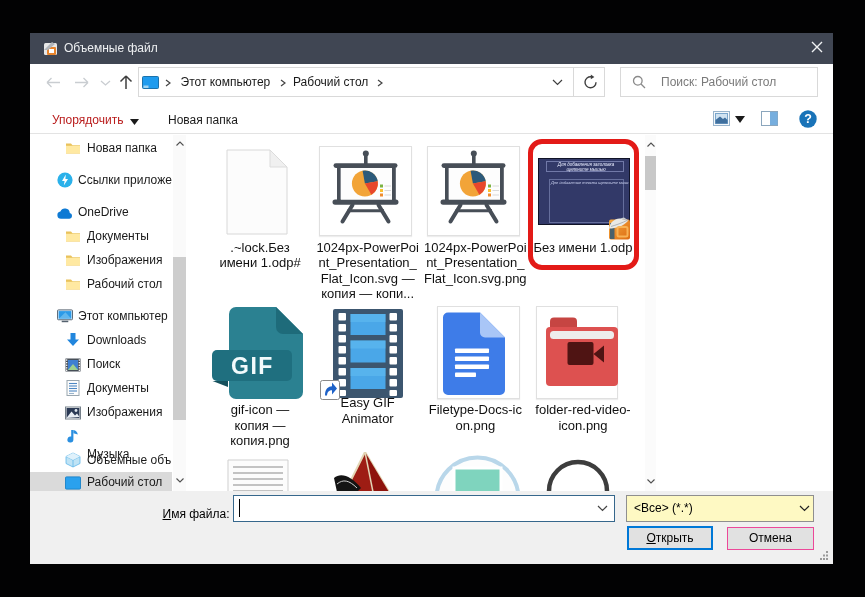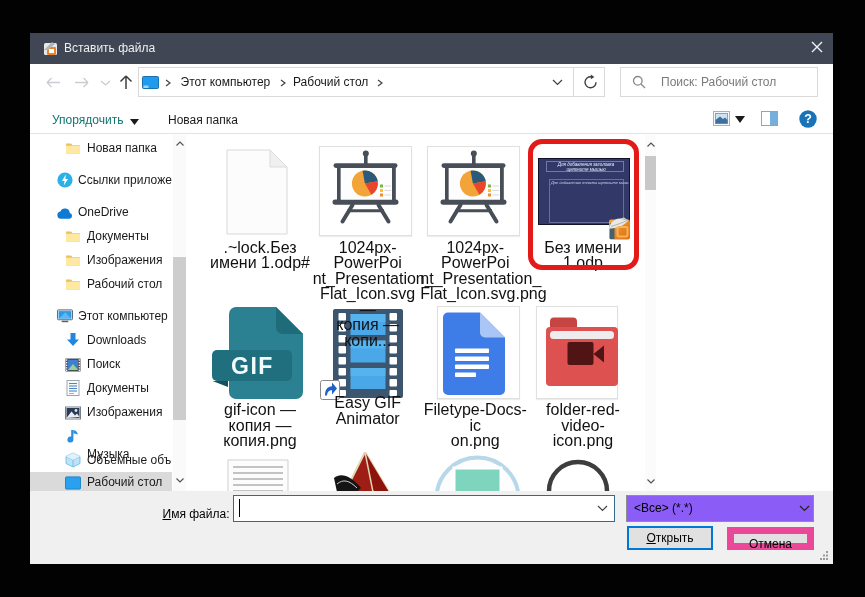--- a/index.html
+++ b/index.html
@@ -20,49 +20,49 @@
 .crumbtxt { font-size:12px; color:#1a1a1a; top:8px; }
 
 #toolbar { left:0; top:67px; width:803px; height:34px; background:#fff; border-bottom:1px solid #e3e3e3; }
 
 #content { left:0; top:102px; width:803px; height:356px; background:#fff; overflow:hidden; }
 
 .trow { position:absolute; height:20px; line-height:20px; font-size:12px; color:#1a1a1a; white-space:nowrap; }
 .trow span { display:inline-block; }
 .trow .ic { position:absolute; top:2px; width:16px; height:16px; }
 
-.lbl { position:absolute; width:110px; text-align:center; font-size:16px; line-height:15.5px; color:#111; }
+.lbl { position:absolute; width:110px; text-align:center; font-size:13px; line-height:15.5px; color:#111; }
 .frame { position:absolute; width:93px; height:90px; background:#fff; border:1px solid #e0e0e0; box-shadow:0 1px 1px rgba(0,0,0,0.07); }
 
 .sb { position:absolute; background:#f8f8f8; }
 .sbthumb { position:absolute; background:#cdcdcd; }
 
 #footer { left:0; top:458px; width:803px; height:73px; background:#f0f0f0; }
 #fname { left:132.5px; top:16px; font-size:12px; color:#000; }
 #finput { left:203px; top:3.5px; width:382px; height:27px; background:#fff; border:1px solid #36678c; }
-#ftype { left:596px; top:3.5px; width:188px; height:27px; background:#8b5cf6; border:1px solid #8f8f8f; font-size:12px; color:#000; line-height:25px; padding-left:7px; }
+#ftype { left:596px; top:3.5px; width:188px; height:27px; background:#fef9c3; border:1px solid #8f8f8f; font-size:12px; color:#000; line-height:25px; padding-left:7px; }
 .btn { position:absolute; font-size:12px; text-align:center; color:#000; background:#e1e1e1; }
 #btnopen { left:597px; top:35px; width:86px; height:24px; border:2px solid #0078d7; line-height:20px; }
-#btncancel { left:697px; top:36px; width:87px; height:23px; border:7px solid #ec4899; line-height:21px; }
+#btncancel { left:697px; top:36px; width:87px; height:23px; border:1px solid #ec4899; line-height:21px; }
 svg { display:block; }
 .u { text-decoration:underline; }
 </style>
 </head>
 <body>
 <div id="canvas">
   <div id="dialog" class="abs">
 
     <div id="titlebar" class="abs">
       <svg class="abs" style="left:13px;top:8px" width="15" height="15" viewBox="0 0 15 15">
         <rect x="1" y="2" width="13" height="12" rx="1.5" fill="#e8e8e8"></rect>
         <rect x="4" y="6" width="9" height="8" rx="1" fill="#e8842c"></rect>
         <rect x="6" y="8" width="5" height="4" fill="#fff"></rect>
         <path d="M1 9 L9 1 L12 3 L5 9 Z" fill="#b0b4ba"></path>
       </svg>
-      <div id="titletext" class="abs">Вставить файла</div>
+      <div id="titletext" class="abs">Объемные файл</div>
       <svg class="abs" style="left:781px;top:8px" width="12" height="12" viewBox="0 0 12 12">
         <path d="M1 1 L11 11 M11 1 L1 11" stroke="#f0f2f4" stroke-width="1.4"></path>
       </svg>
     </div>
 
     <div id="addr" class="abs"></div>
     <svg class="abs navbtn" style="left:15px;top:44px" width="16" height="11" viewBox="0 0 16 11">
       <path d="M15 5.5 H2 M2 5.5 L6.5 1 M2 5.5 L6.5 10" stroke="#c9cdd1" stroke-width="1.3" fill="none"></path>
     </svg>
     <svg class="abs navbtn" style="left:44px;top:44px" width="16" height="11" viewBox="0 0 16 11">
@@ -99,21 +99,21 @@
       <path d="M7.8 0.6 L11.4 2.9 L7.8 5.2 Z" fill="#3f3f3f"></path>
     </svg>
     <div id="searchbox" class="abs"></div>
     <svg class="abs" style="left:602px;top:42px" width="14" height="14" viewBox="0 0 14 14">
       <circle cx="5.8" cy="5.8" r="4.3" stroke="#8a8a8a" stroke-width="1.3" fill="none"></circle>
       <path d="M9 9 L13 13" stroke="#8a8a8a" stroke-width="1.3"></path>
     </svg>
     <div class="abs" style="left:631px;top:42px;font-size:12px;color:#7a7a7a;">Поиск: Рабочий стол</div>
 
     <div id="toolbar" class="abs"></div>
-    <div class="abs t" style="left:22px;top:80px;font-size:12px;color:#0f766e;">Упорядочить</div>
+    <div class="abs t" style="left:22px;top:80px;font-size:12px;color:#b91c1c;">Упорядочить</div>
     <svg class="abs" style="left:99.5px;top:86px" width="9" height="6" viewBox="0 0 9 6">
         <path d="M0 0 L9 0 L4.5 6 Z" fill="#1a1a1a"></path>
       </svg>
     <div class="abs t" style="left:138px;top:80px;font-size:12px;color:#1a1a1a;">Новая папка</div>
     <svg class="abs" style="left:683px;top:78px" width="17" height="15" viewBox="0 0 17 15">
       <rect x="0.5" y="0.5" width="16" height="14" fill="#f4f8fb" stroke="#99b4cc"></rect>
       <rect x="2.5" y="2.5" width="12" height="10" fill="#cfe2f1" stroke="#7aa6cc"></rect>
       <path d="M2.5 9 L7 5.5 L10 8 L12 6.5 L14.5 9 V12.5 H2.5 Z" fill="#3f6f9e"></path>
     </svg>
     <svg class="abs" style="left:705px;top:83px" width="10" height="7" viewBox="0 0 10 7">

